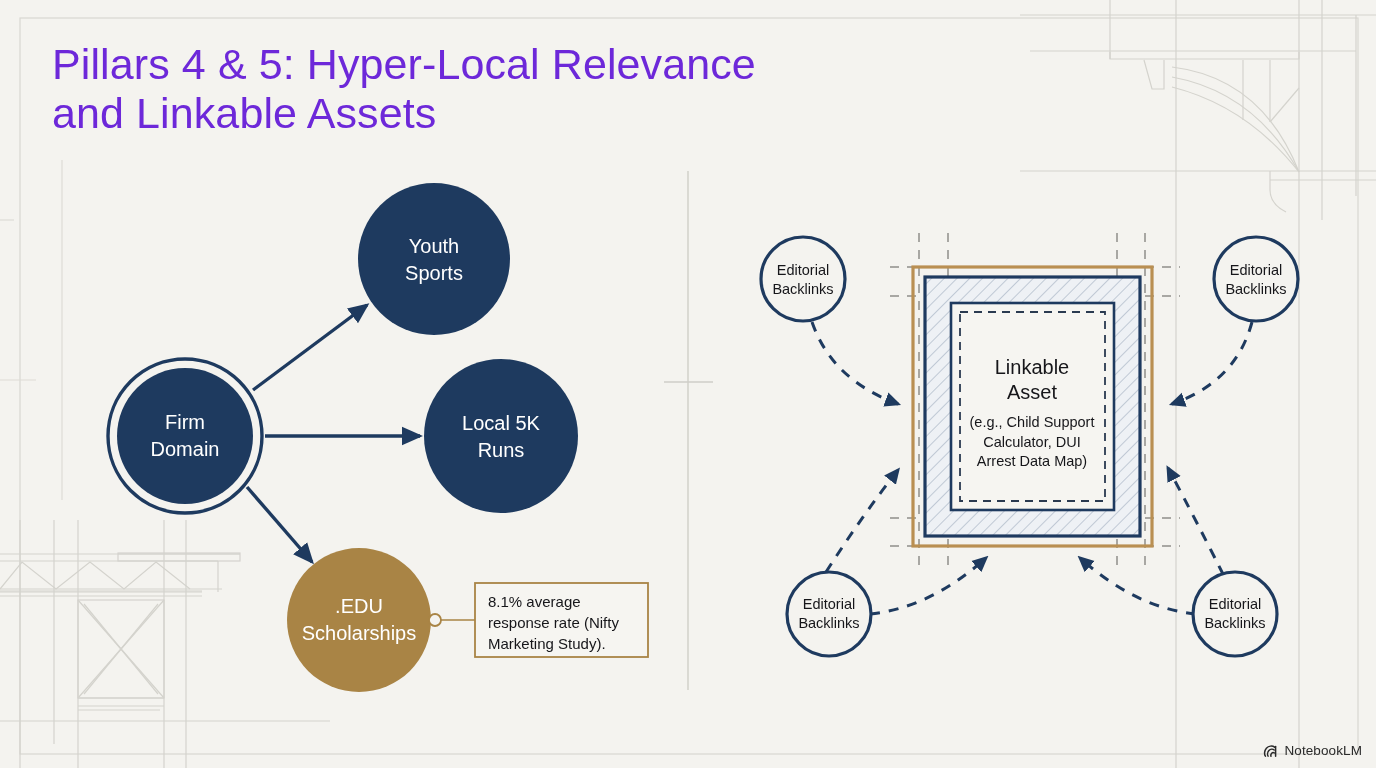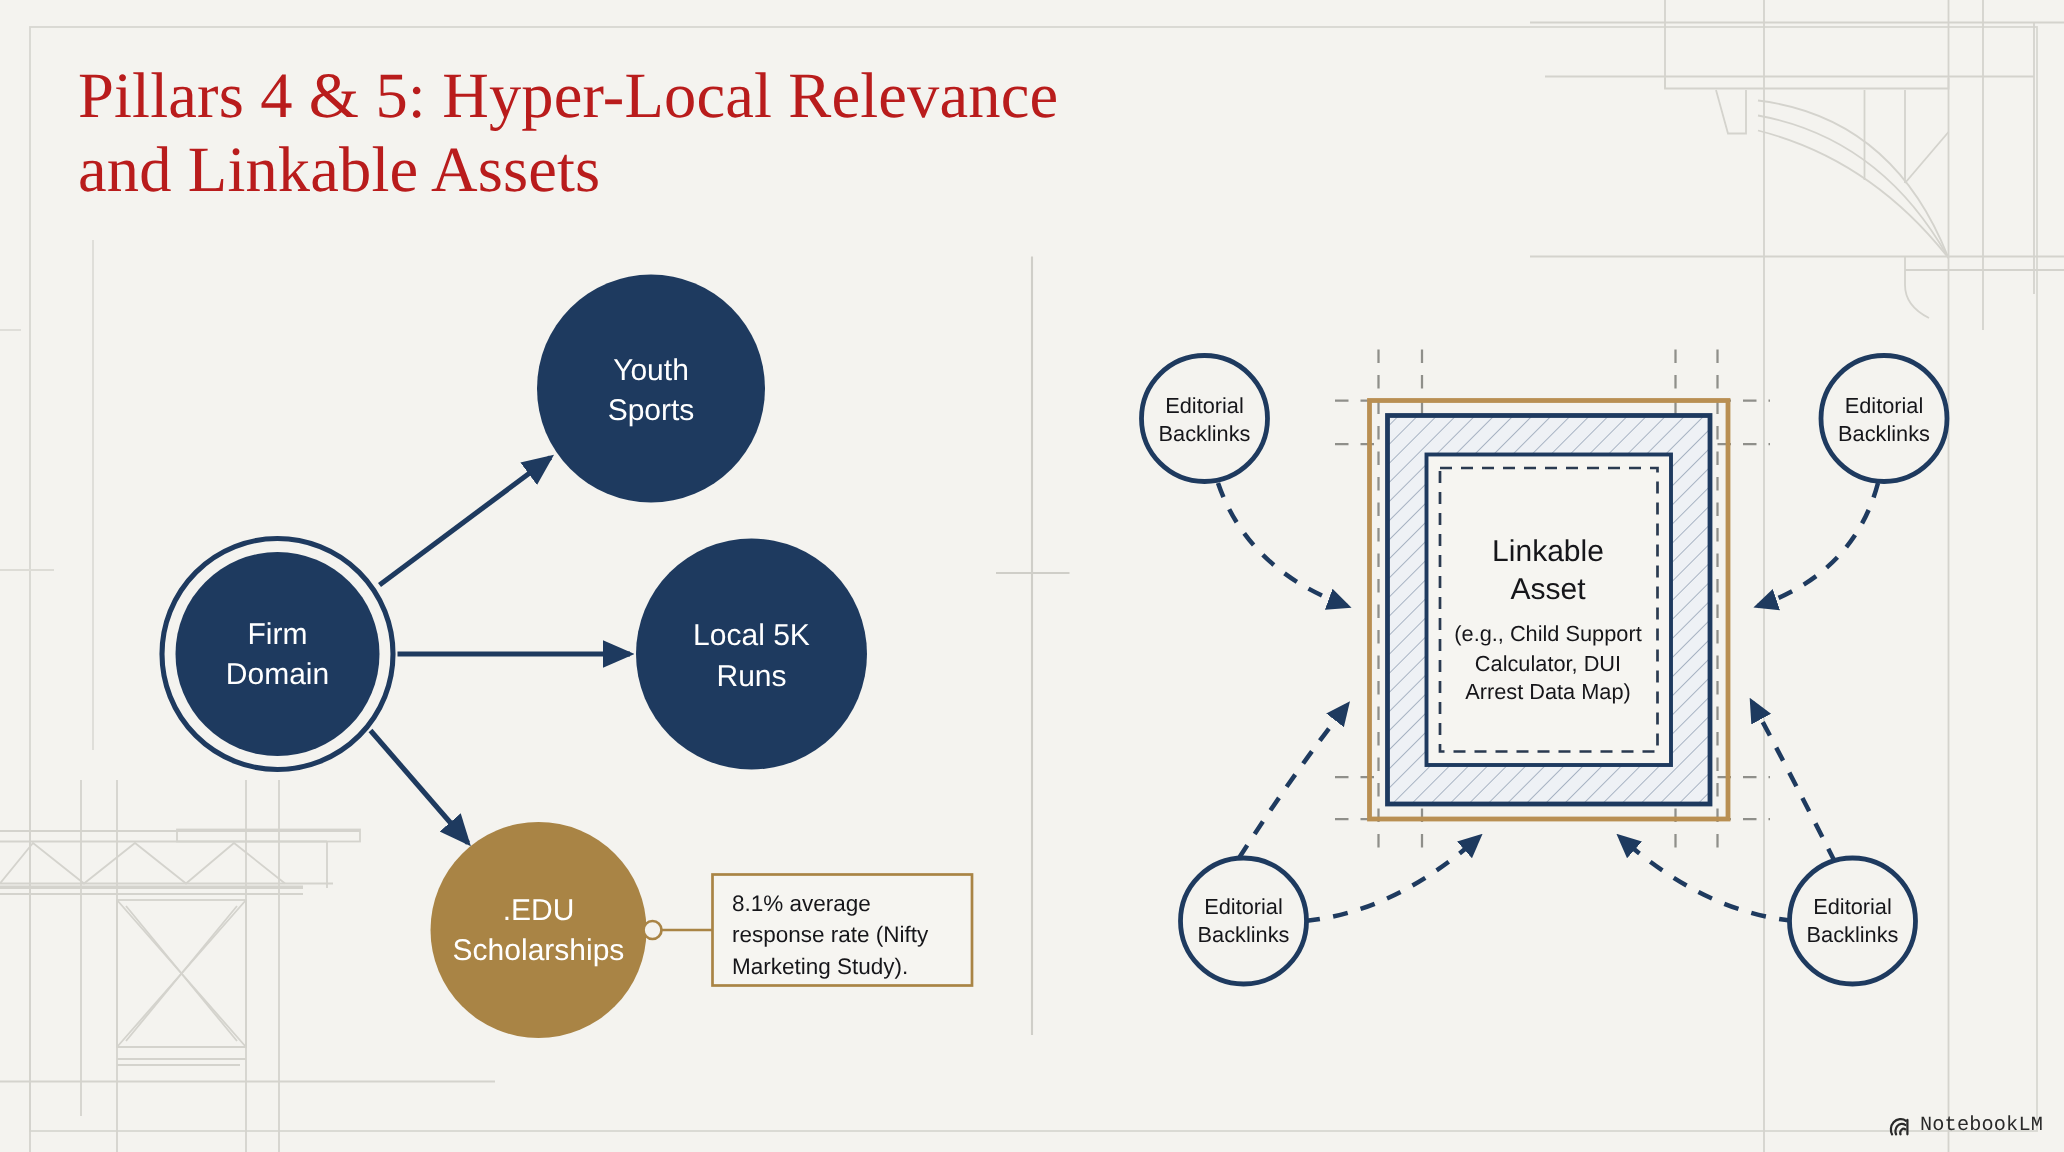--- a/index.html
+++ b/index.html
@@ -29,42 +29,42 @@
     height: 768px;
   }
   #bg-blueprint { z-index: 1; }
   #diagram-svg { z-index: 2; }
 
   #title {
     position: absolute;
     left: 52px;
     top: 40px;
     z-index: 5;
-    font-family: Liberation Serif, serif;
+    font-family: Liberation Sans, sans-serif;
     font-size: 43px;
     line-height: 1.14;
-    color: #b91c1c;
+    color: #6d28d9;
     letter-spacing: 0.1px;
     max-width: 760px;
     white-space: pre-line;
   }
 
   #watermark {
     position: absolute;
     right: 14px;
     bottom: 10px;
     z-index: 6;
     display: flex;
     align-items: center;
     gap: 5px;
     color: #2a2a2a;
     font-size: 13.5px;
     font-family: "Liberation Sans", sans-serif;
   }
-  #watermark .wm-label { letter-spacing: 0.1px; font-family: Liberation Mono, monospace; }
+  #watermark .wm-label { letter-spacing: 0.1px; }
 
   .node-label {
     font-family: "Liberation Sans", sans-serif;
     fill: #ffffff;
     font-size: 20px;
     text-anchor: middle;
   }
   .node-label-dark {
     font-family: "Liberation Sans", sans-serif;
     fill: #16161a;

